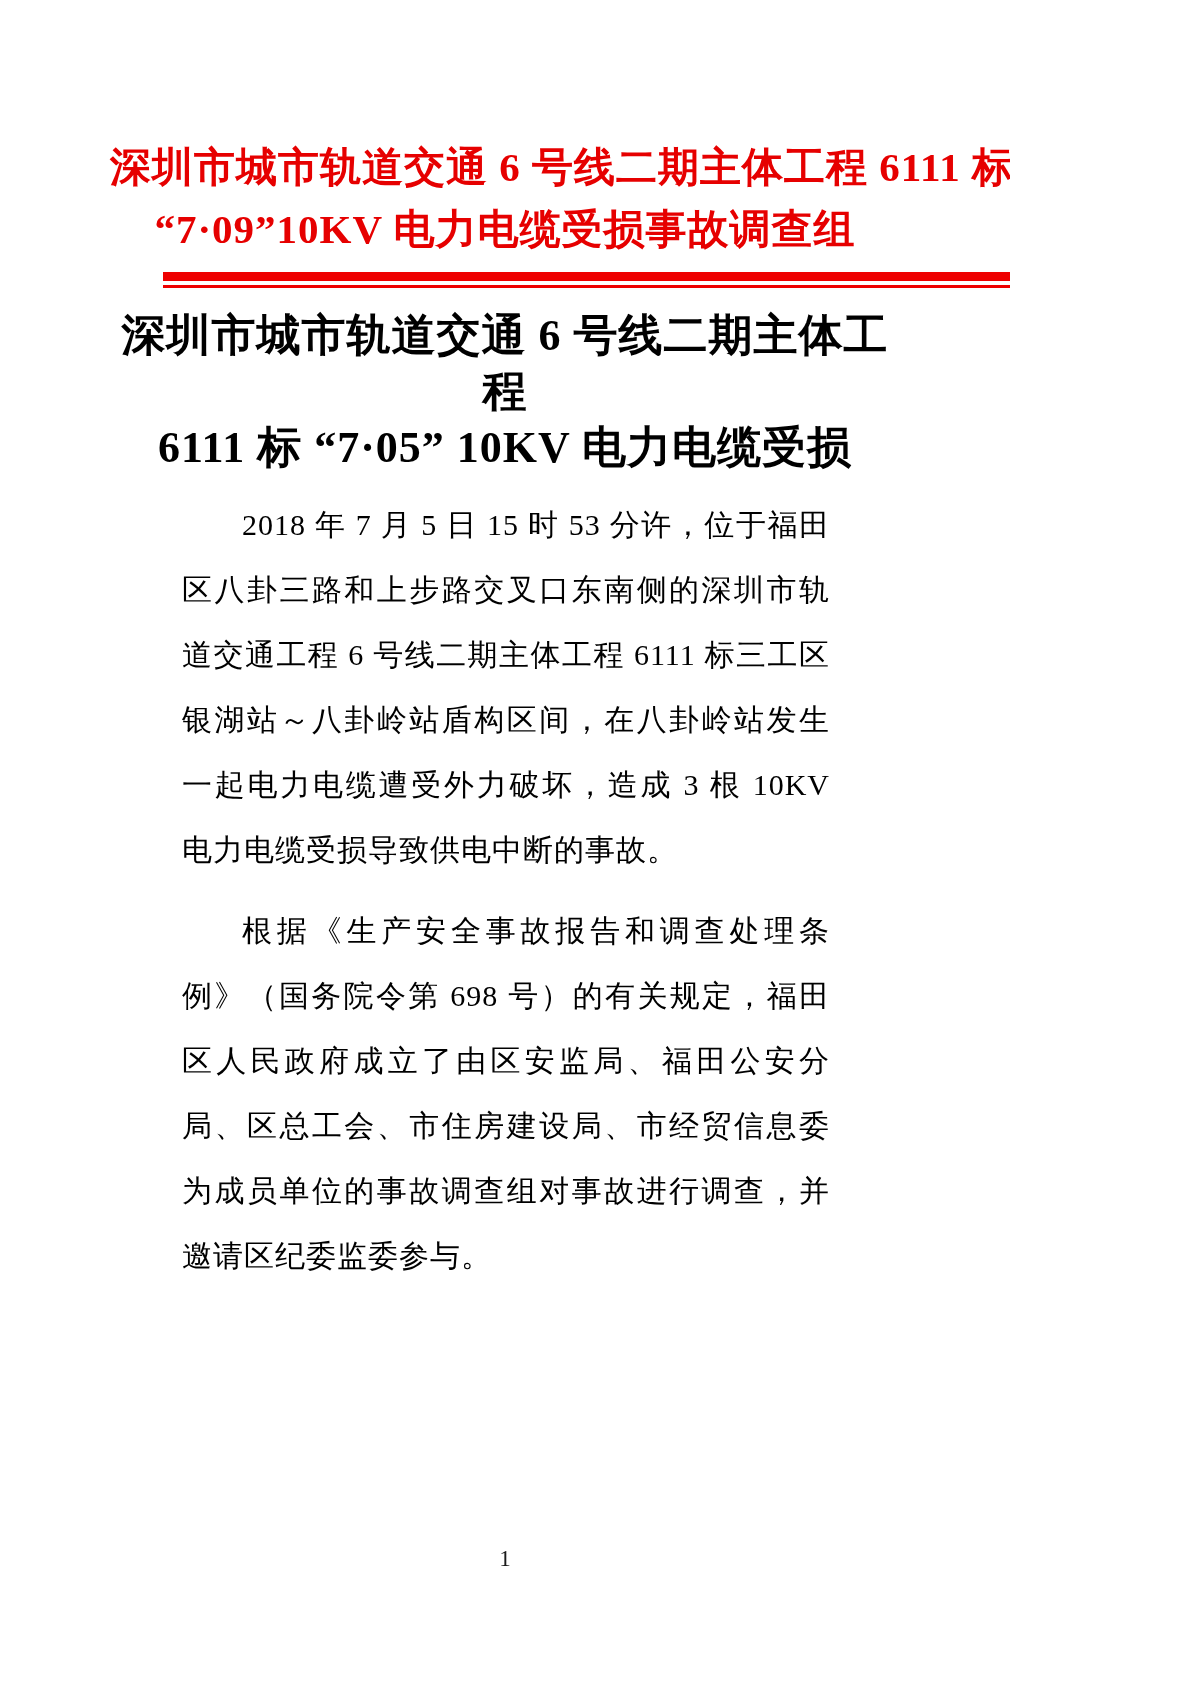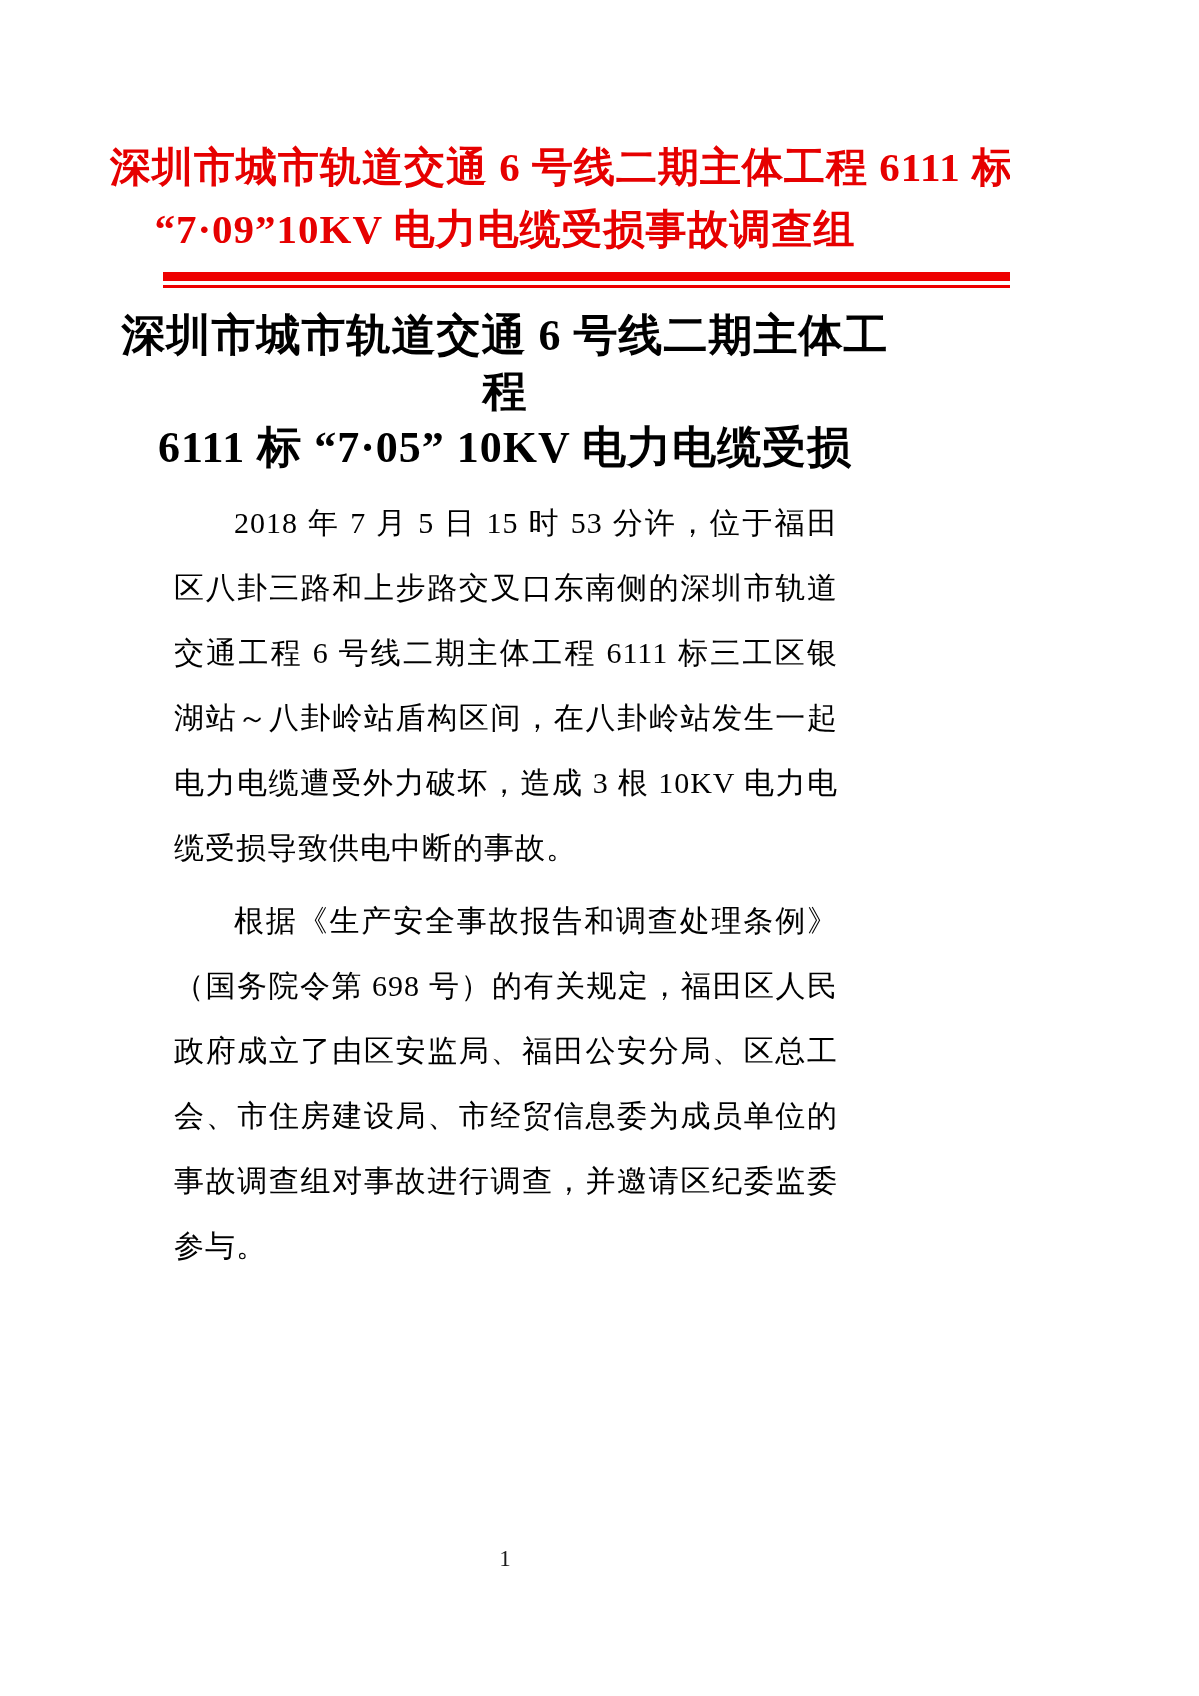--- a/index.html
+++ b/index.html
@@ -58,21 +58,21 @@
   
   .body-text {
     margin: 14px 164px 0 166px;
     font-size: 30px;
     line-height: 65px;
     text-align: justify;
     text-justify: inter-ideograph;
     letter-spacing: 1px;
   }
   .para {
-    margin: 8px;
+    margin: 16px;
     padding: 0;
     text-indent: 2em;
   }
   
   .page-number {
     position: absolute;
     left: 0;
     right: 0;
     top: 1546px;
     text-align: center;

